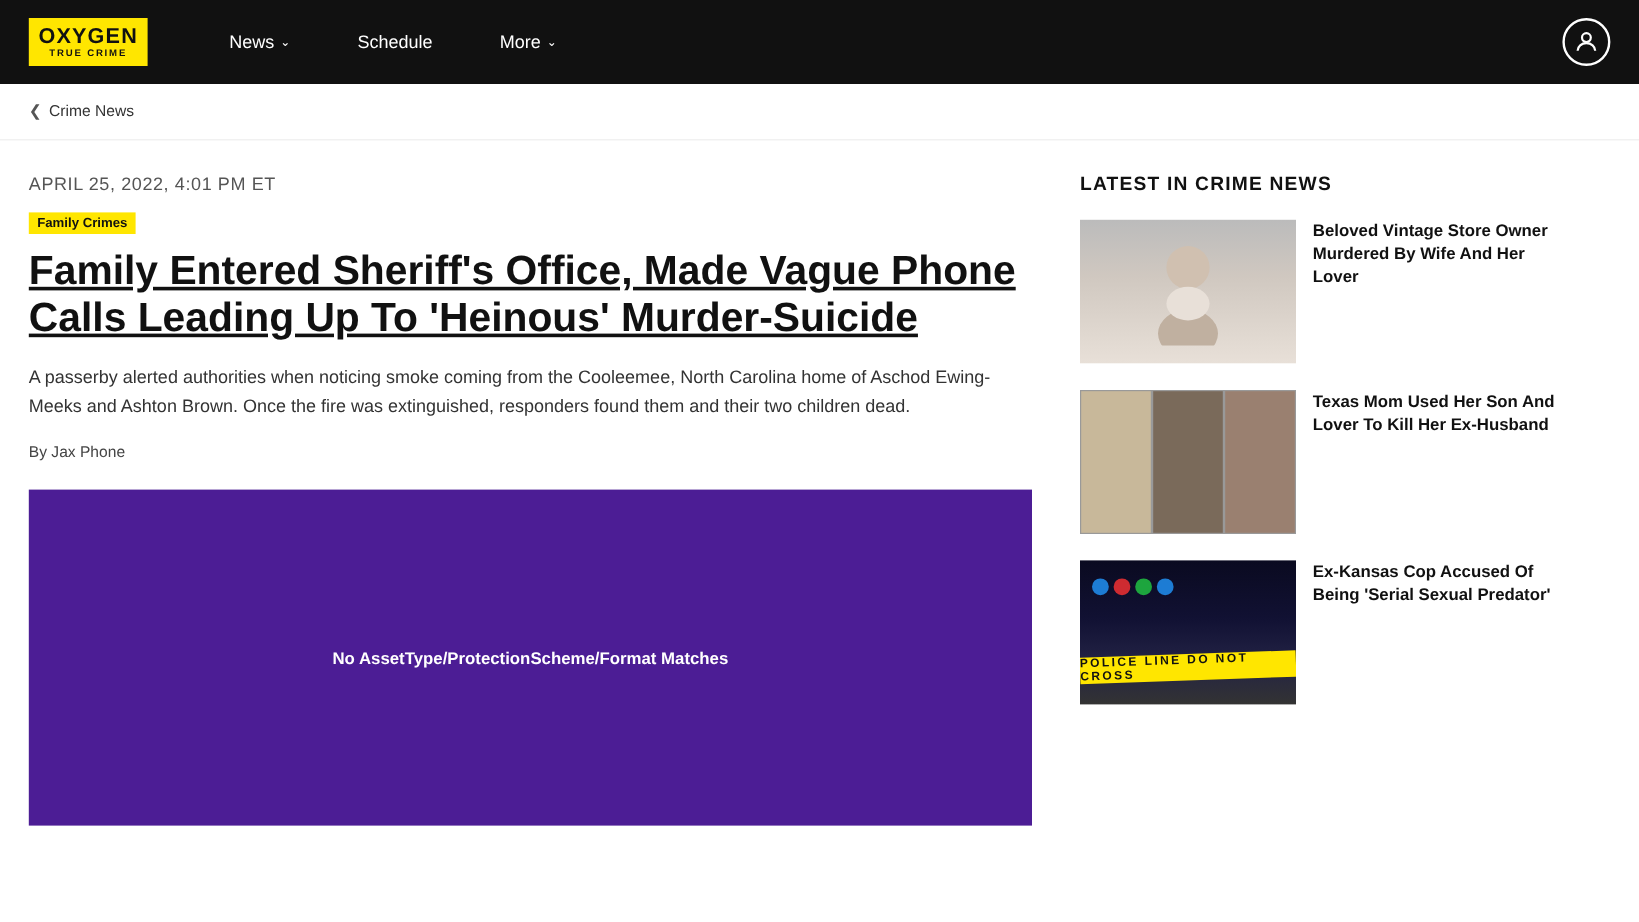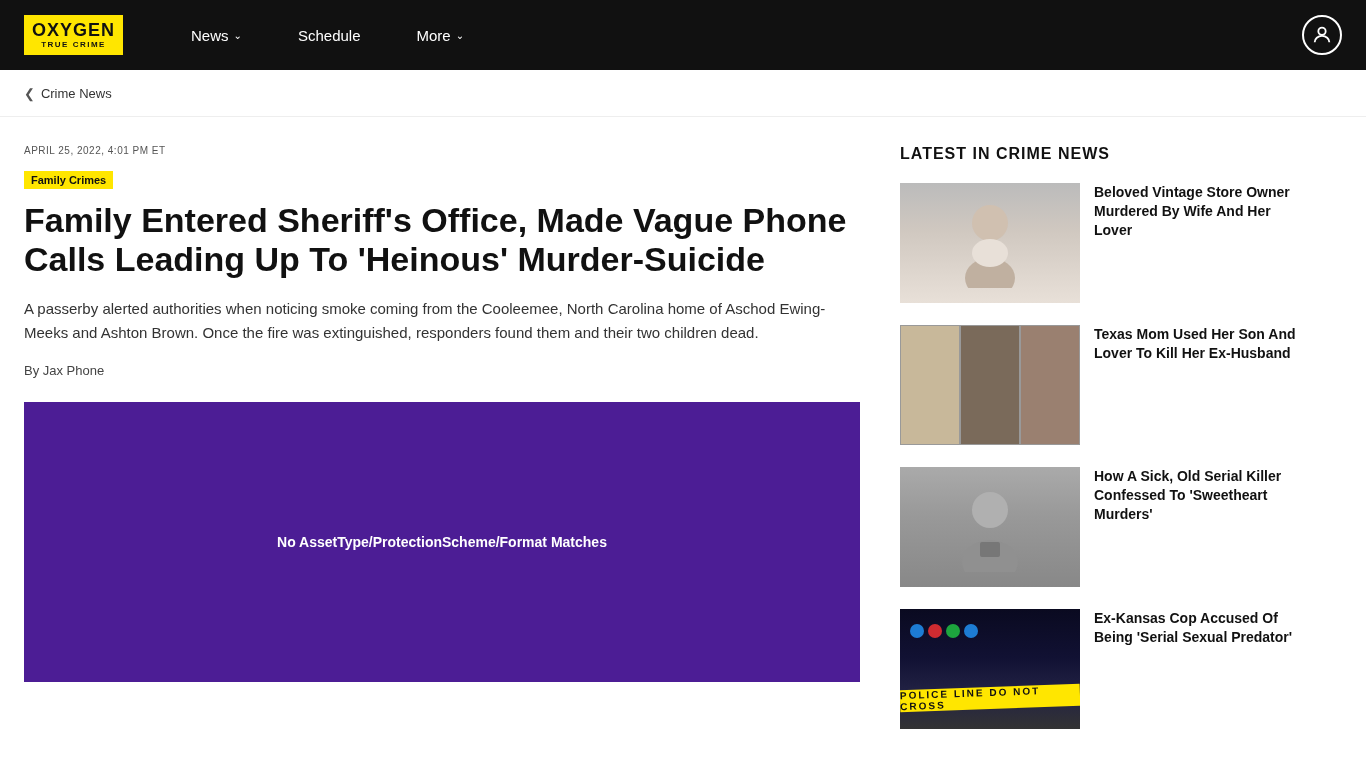--- a/index.html
+++ b/index.html
@@ -100,21 +100,21 @@
     }
 
     
     .article-area {
       flex: 1;
       padding: 28px 40px 40px 24px;
       max-width: 900px;
     }
 
     .article-date {
-      font-size: 10px;
+      font-size: 15px;
       color: #555;
       text-transform: uppercase;
       letter-spacing: 0.5px;
       margin-bottom: 14px;
     }
 
     .category-badge {
       display: inline-block;
       background: #FFE600;
       color: #111;
@@ -124,20 +124,21 @@
       margin-bottom: 12px;
       cursor: pointer;
     }
 
     .article-title {
       font-size: 34px;
       font-weight: 900;
       line-height: 1.15;
       margin-bottom: 18px;
       color: #111;
+      text-decoration: underline;
     }
 
     .article-summary {
       font-size: 15px;
       line-height: 1.6;
       color: #333;
       margin-bottom: 18px;
     }
 
     .article-author {
@@ -347,32 +348,20 @@
       <div class="sidebar-thumb thumb-1">
         <div class="face-grid">
           <div class="face-cell face-cell-1"></div>
           <div class="face-cell face-cell-2"></div>
           <div class="face-cell face-cell-3"></div>
         </div>
       </div>
       <div class="sidebar-item-text">Texas Mom Used Her Son And Lover To Kill Her Ex-Husband</div>
     </div>
 
-    <div class="sidebar-item">
-      <div class="sidebar-thumb thumb-3 face-bw-man">
-        <div style="width:100%;height:100%;background:linear-gradient(180deg,#aaa 0%,#999 40%,#888 100%);display:flex;align-items:center;justify-content:center;">
-          <svg width="60" height="90" viewBox="0 0 60 90">
-            <circle cx="30" cy="28" r="18" fill="#b0b0b0"></circle>
-            <ellipse cx="30" cy="80" rx="28" ry="22" fill="#909090"></ellipse>
-            <rect x="20" y="60" width="20" height="15" fill="#777" rx="2"></rect>
-          </svg>
-        </div>
-      </div>
-      <div class="sidebar-item-text">How A Sick, Old Serial Killer Confessed To 'Sweetheart Murders'</div>
-    </div>
 
     <div class="sidebar-item">
       <div class="sidebar-thumb police-line">
         <div class="police-lights">
           <div class="light-blue"></div>
           <div class="light-red"></div>
           <div class="light-green"></div>
           <div class="light-blue"></div>
         </div>
         <div class="police-tape">POLICE LINE DO NOT CROSS</div>

